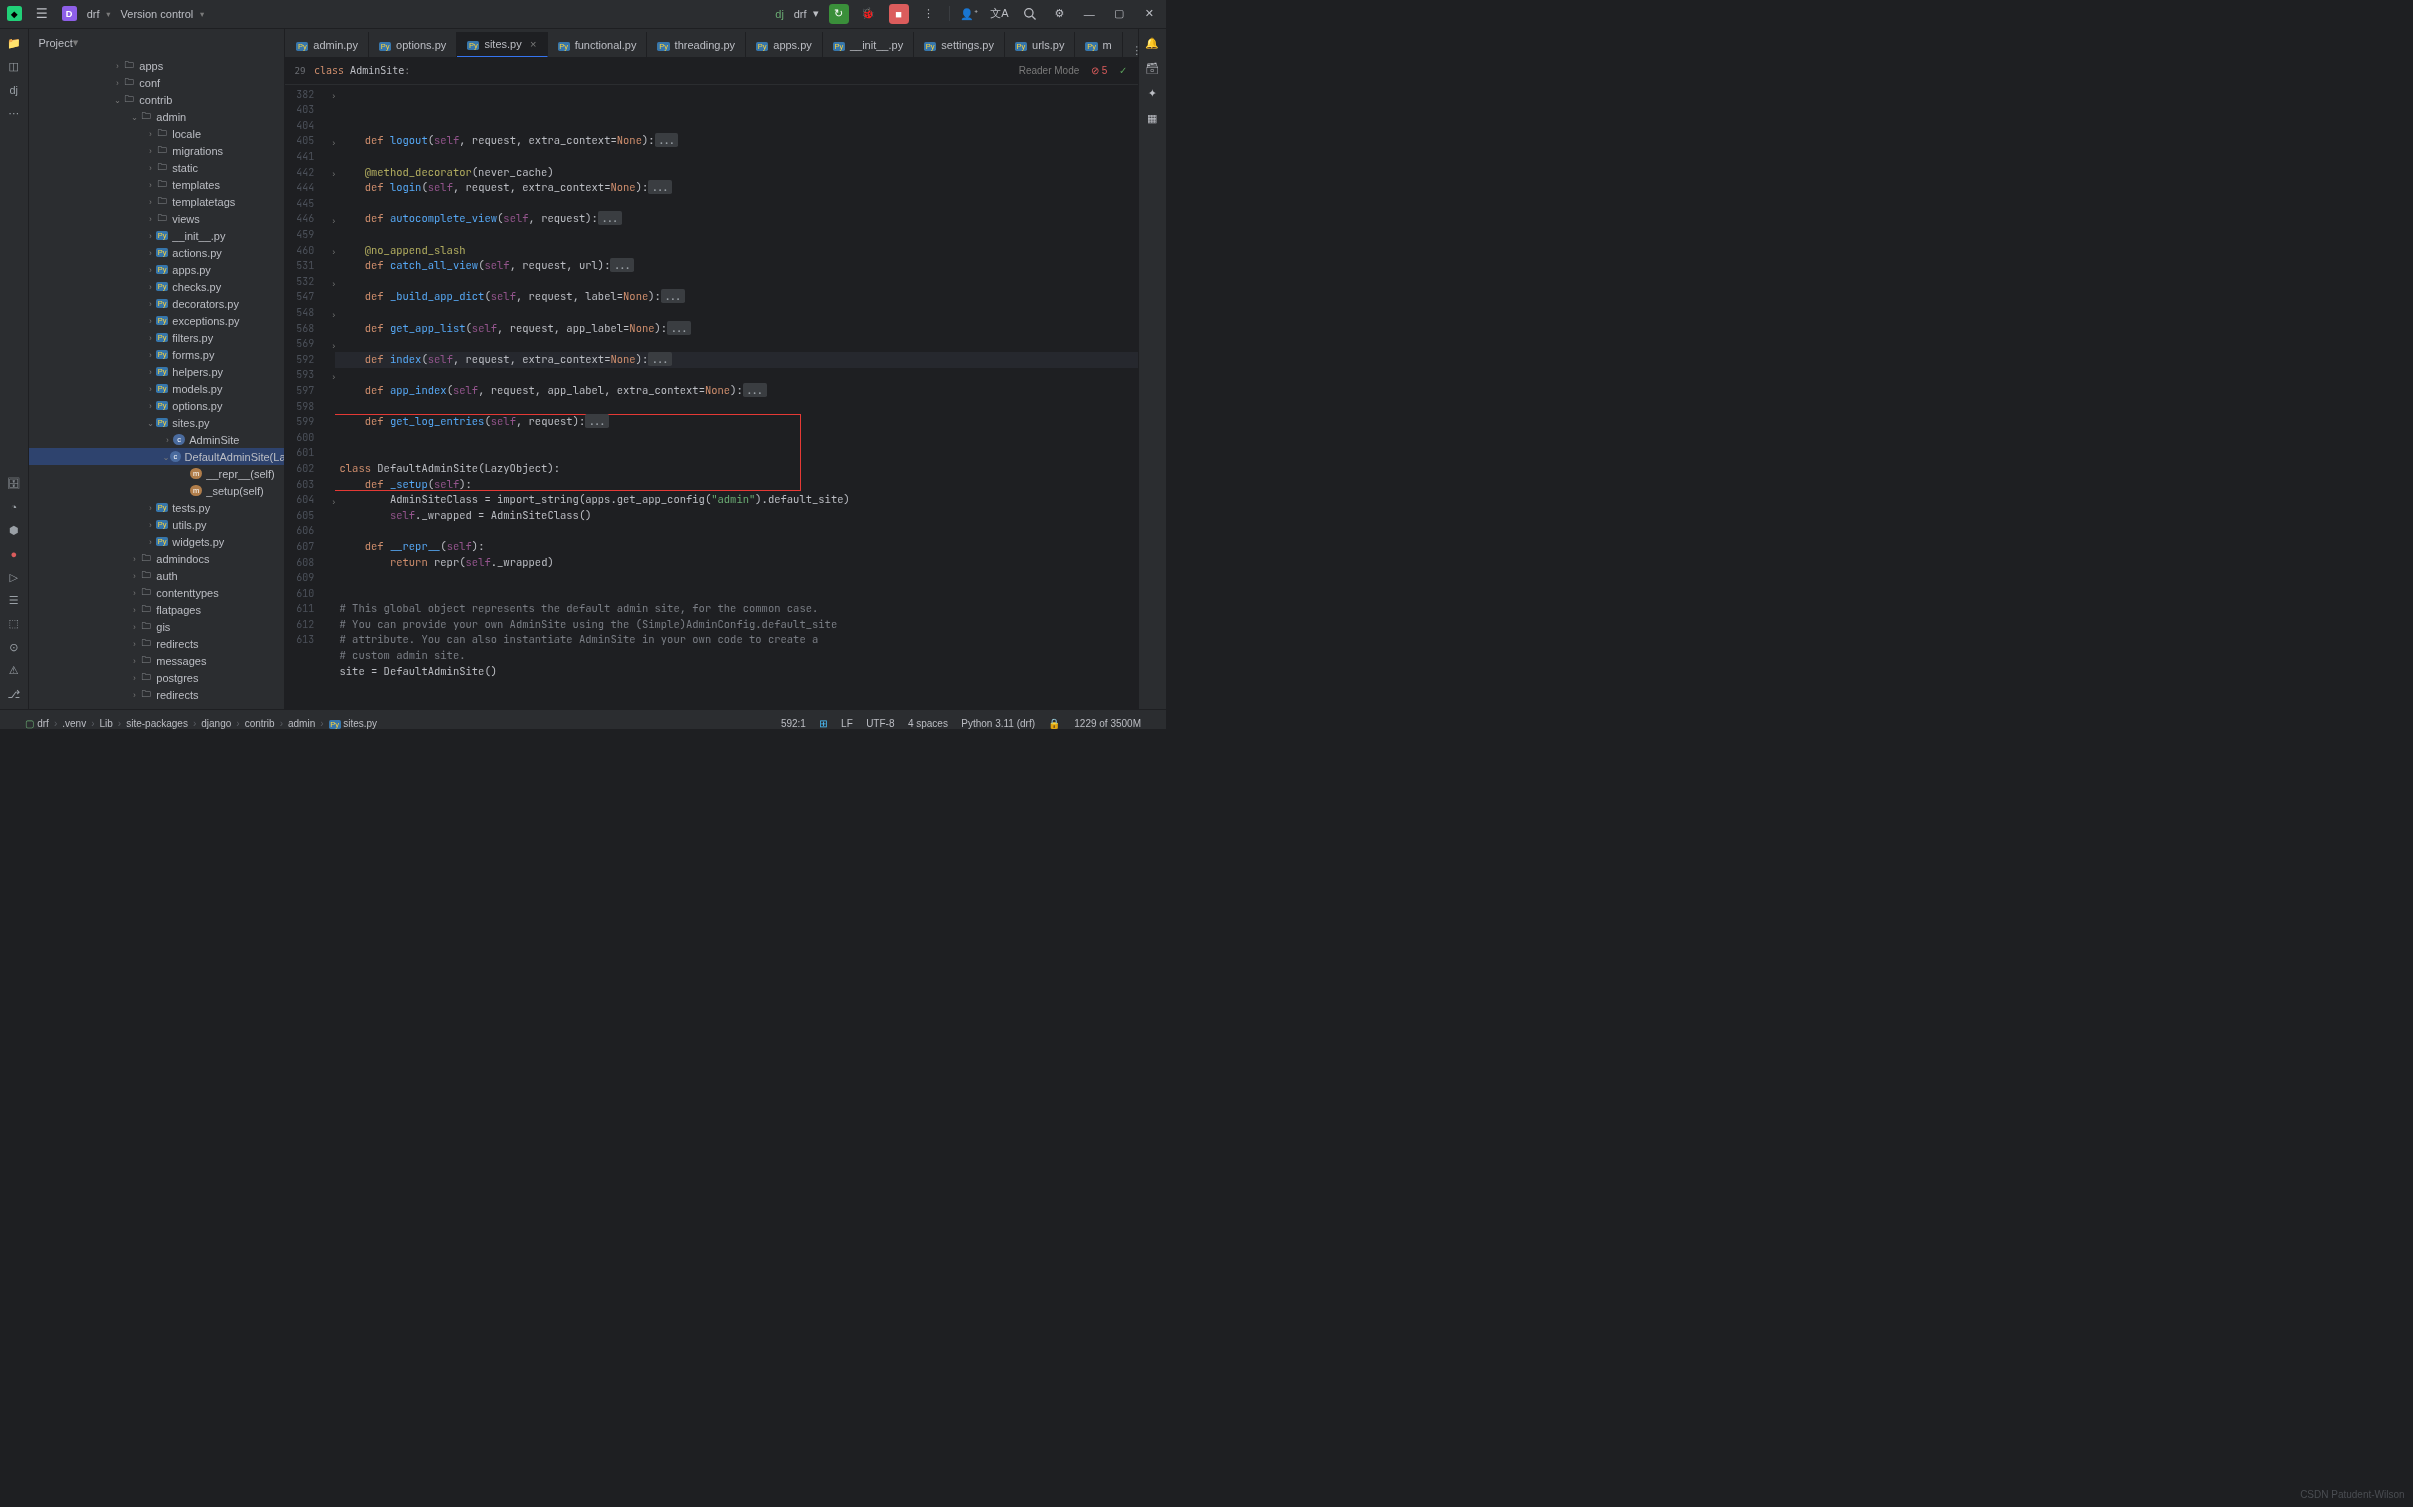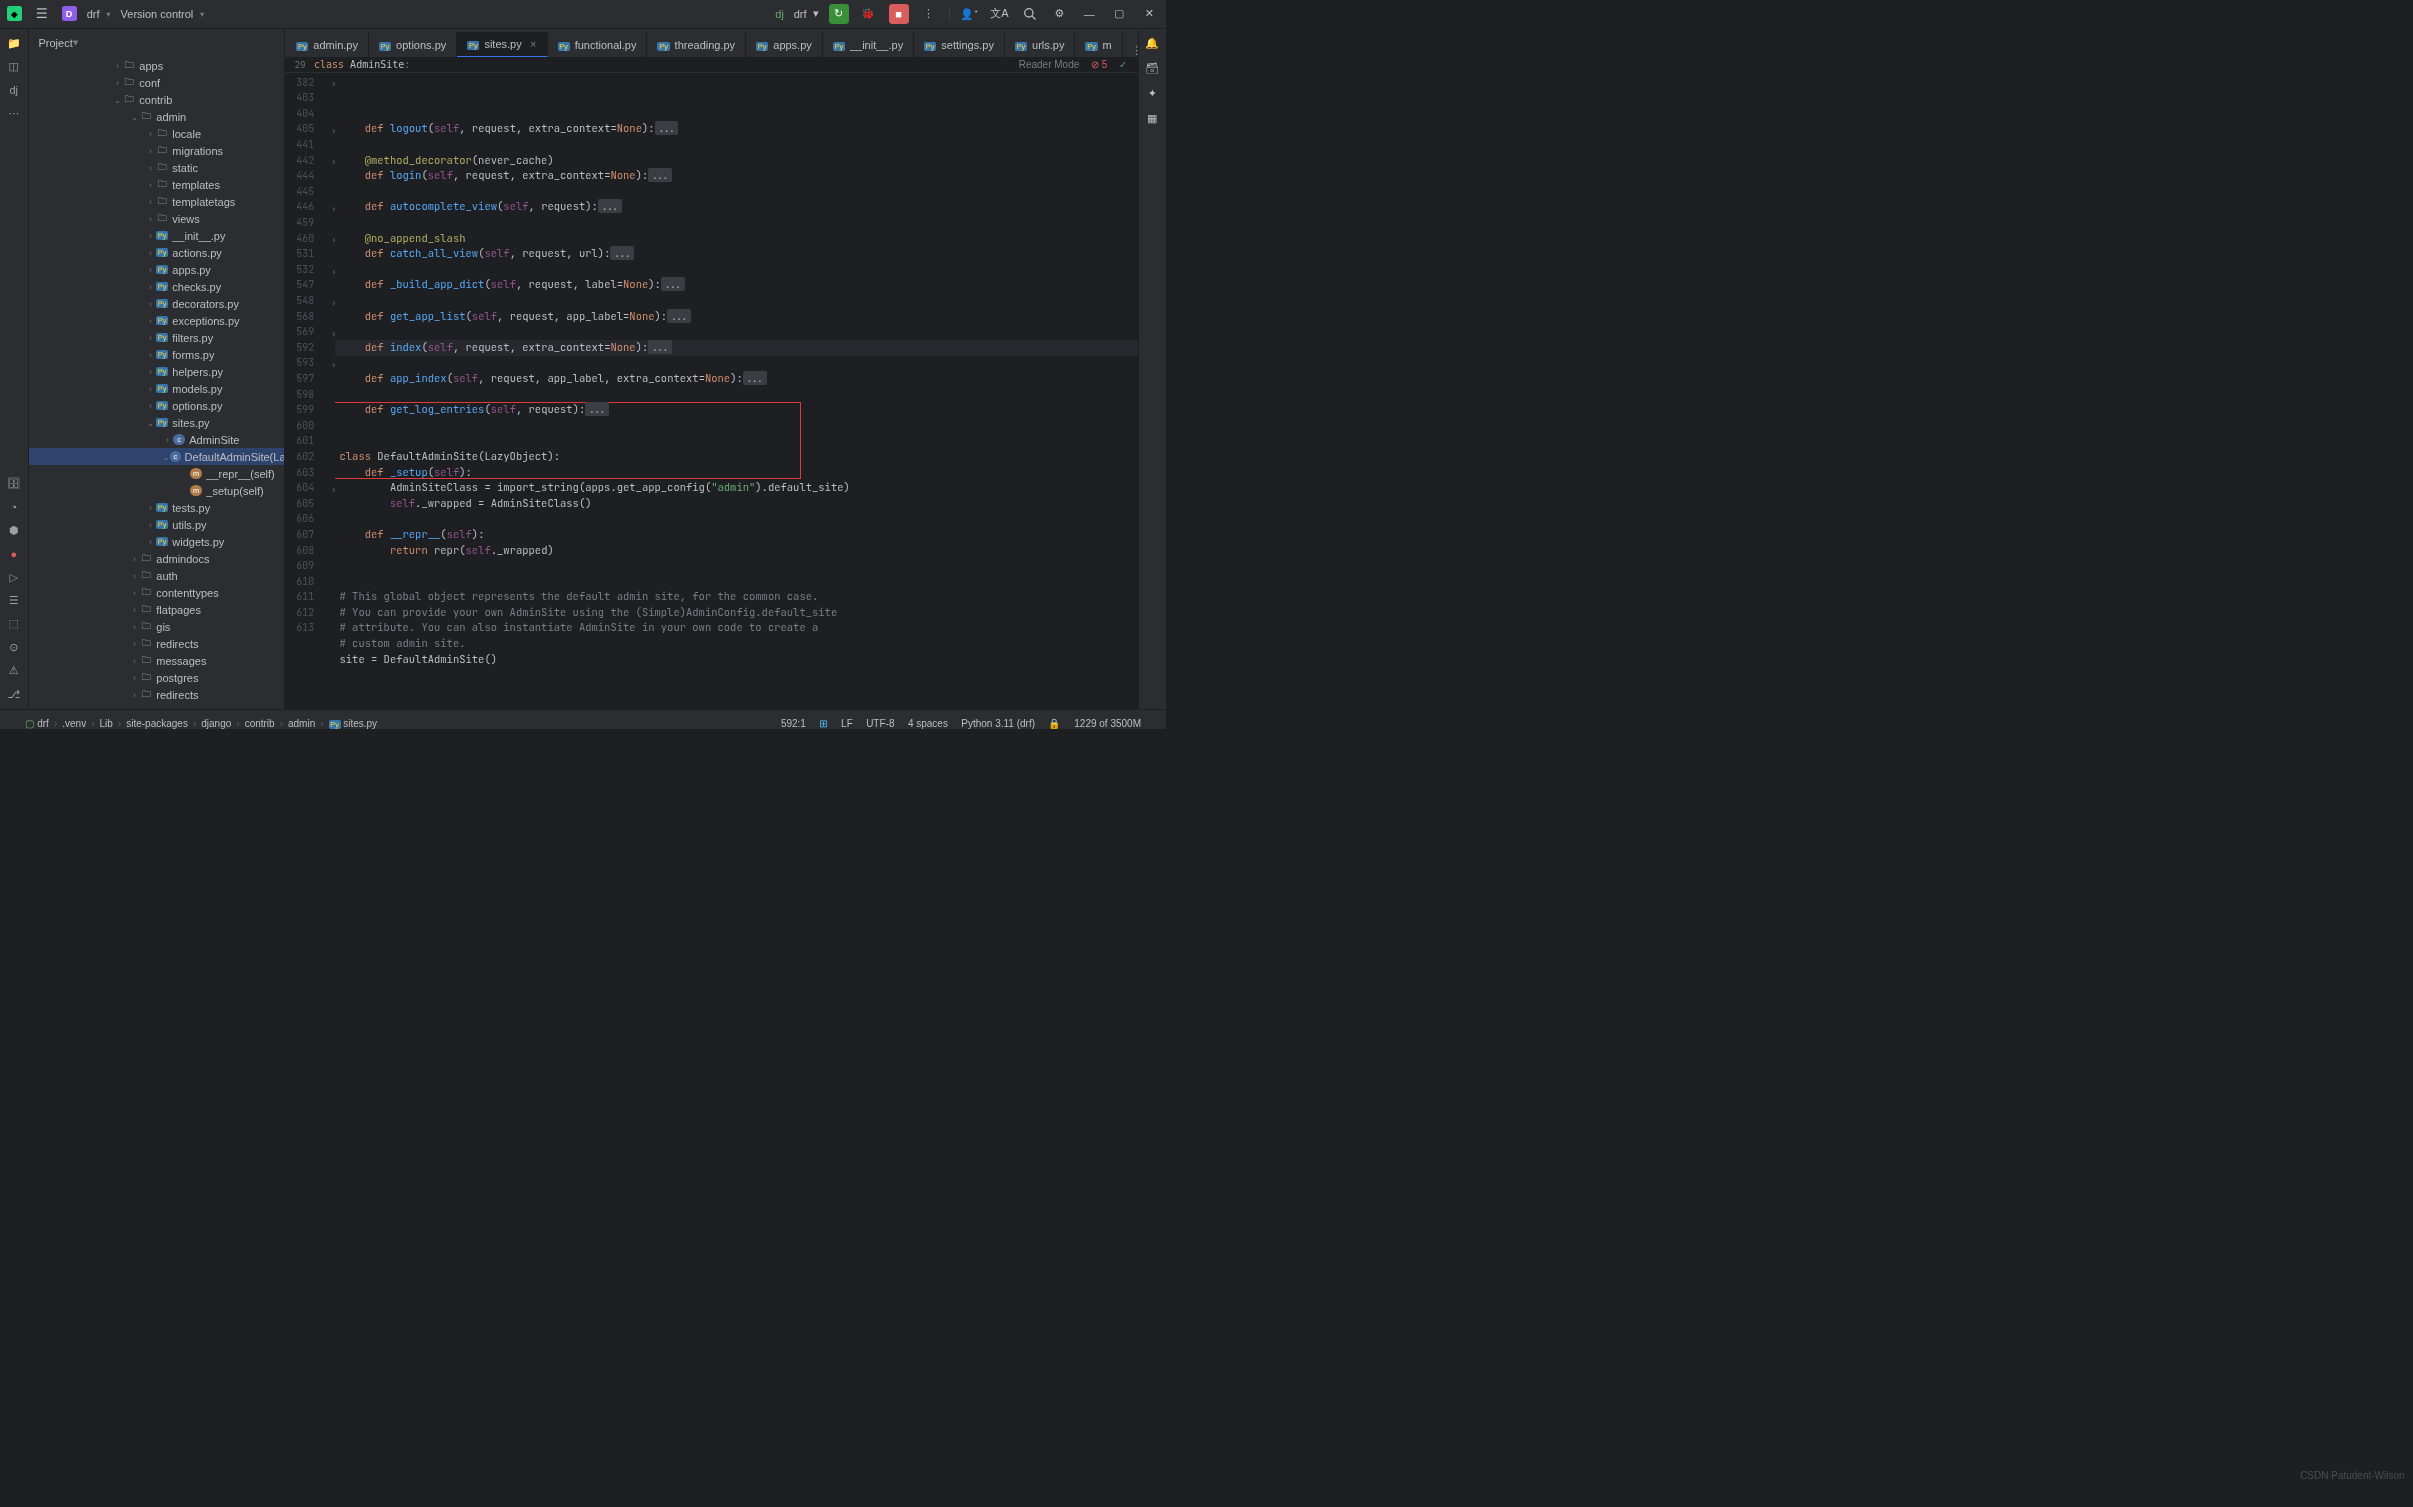--- a/index.html
+++ b/index.html
@@ -47,21 +47,21 @@
 .tree-chev { width:10px; text-align:center; color:#7a7a7a; font-size:8.4px; }
 .tree-ic { width:13.4px; height:13.4px; margin-right:3.4px; display:inline-flex; align-items:center; justify-content:center; font-size:9.2px;}
 .folder-ic { color:#ced0d6; }
 
 .editor-col { flex:1; display:flex; flex-direction:column; overflow:hidden; background:#1e1f22;}
 .tabs { height:28.5px; display:flex; align-items:flex-end; background:#2b2d30; overflow:hidden; padding-left:1.7px;}
 .tab { height:25px; padding:0 10px; display:flex; align-items:center; gap:5px; font-size:11px; color:#bcbec4; border-right:0.8px solid #1e1f22; cursor:pointer; background:#2b2d30;}
 .tab.active { background:#1e1f22; border-bottom:1.7px solid #3574f0; }
 .tab .close { color:#7a7a7a; font-size:11px; margin-left:3.4px;}
 .tab-extra { margin-left:auto; display:flex; align-items:center; gap:6.7px; padding:0 8.4px; color:#9aa0a6;}
-.context-bar { height:16px; background:#1e1f22; display:flex; align-items:center; padding:0 10px; font-size:10px; color:#7a7a7a; border-bottom:0.8px solid #2b2d30;}
+.context-bar { height:28px; background:#1e1f22; display:flex; align-items:center; padding:0 10px; font-size:10px; color:#7a7a7a; border-bottom:0.8px solid #2b2d30;}
 .context-bar .right { margin-left:auto; display:flex; gap:11.7px; align-items:center;}
 .warn { color:#db5c5c; display:flex; align-items:center; gap:2.5px;}
 .check { color:#5a9e5a; }
 
 .code-wrap { flex:1; display:flex; overflow:hidden; position:relative;}
 .gutter { width:50px; background:#1e1f22; text-align:center; padding-right:8.4px; font-family:'JetBrains Mono','Consolas',monospace; font-size:10px; color:#4b5059; user-select:none; line-height:15.6px; padding-top:1.7px;}
 .gutter .gline { height:15.6px; position:relative;}
 .gutter .fold { position:absolute; right:-10px; top:1.7px; color:#7a7a7a; font-size:7.5px;}
 .code { flex:1; font-family:'JetBrains Mono','Consolas',monospace; font-size:10.5px; line-height:15.6px; white-space:pre; padding:1.7px 0 0 5px; overflow:auto; position:relative;}
 .kw { color:#cf8e6d; }
@@ -76,21 +76,21 @@
 .highlight-box { position:absolute; border:1.7px solid #e53935; pointer-events:none; }
 .cursor-line { background:#26282e; position:absolute; left:0; right:0; height:15.6px; z-index:0;}
 .code-content { position:relative; z-index:1;}
 
 .right-rail { width:28.5px; background:#2b2d30; display:flex; flex-direction:column; align-items:center; padding:5px 0; gap:5px; border-left:0.8px solid #1e1f22;}
 
 .statusbar { height:20px; background:#2b2d30; display:flex; align-items:flex-end; padding:0 25px; font-size:10px; color:#bcbec4; gap:11.7px; border-top:0.8px solid #1e1f22;}
 .breadcrumbs { display:flex; align-items:center; gap:5px; }
 .breadcrumbs .sep { color:#5a5d63; }
 .statusbar .right { margin-left:auto; display:flex; gap:13.4px; align-items:center;}
-.watermark { position:absolute; right:8.4px; bottom:26px; color:#4a4d52; font-size:10px;}
+.watermark { position:absolute; right:8.4px; bottom:7px; color:#4a4d52; font-size:10px;}
 
 svg { display:block; }
 </style>
 </head>
 <body>
 
 <div class="titlebar">
   <div class="titlebar-left">
     <div class="app-icon">◆</div>
     <div class="hamburger icon-btn">☰</div>

